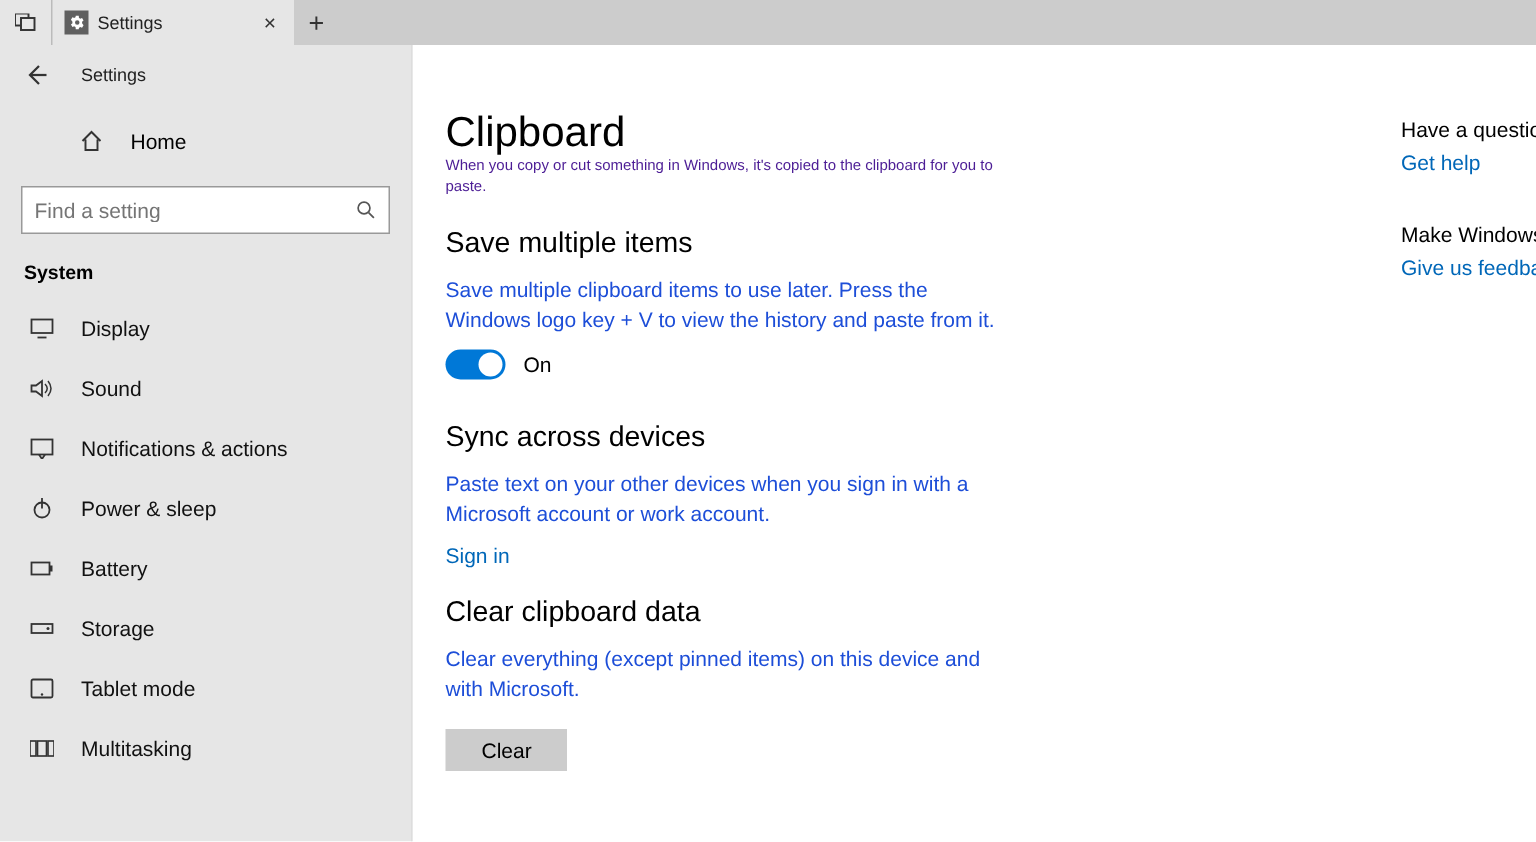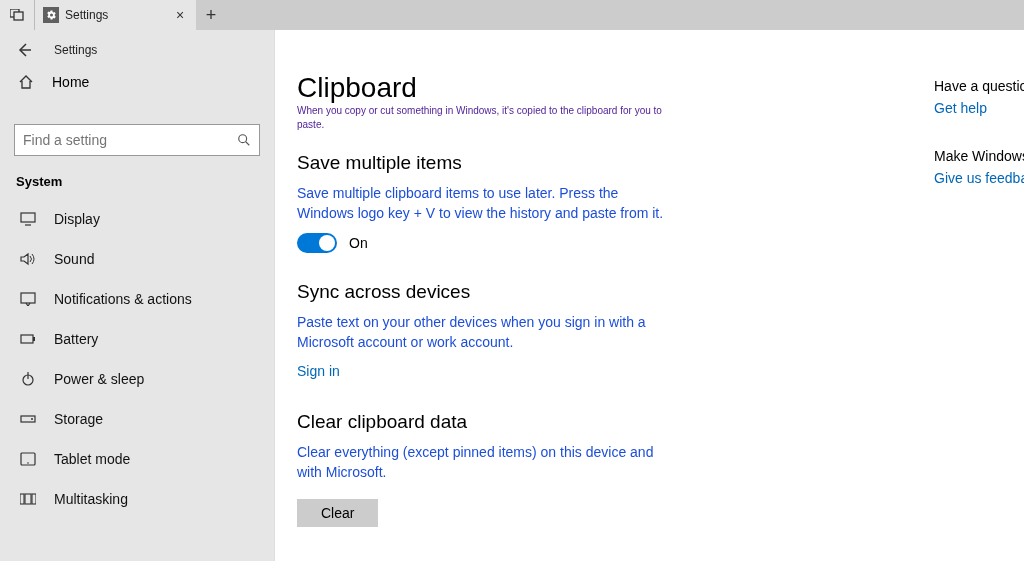--- a/index.html
+++ b/index.html
@@ -63,25 +63,27 @@
     display: flex;
     align-items: center;
     padding: 0 16px;
     gap: 22px;
   }
   .back-arrow { font-size: 16px; color: #333; }
   .header-title { font-size: 12px; color: #222; }
 
   .home-row {
     display: flex;
+    align-items: center;
     height: 40px;
     padding: 0 18px;
     gap: 18px;
     font-size: 14px;
     margin-top: 4px;
+    margin-left: 35px;
   }
   .home-row .icon { width: 16px; text-align: center; }
 
   .search-box {
     margin: 10px 14px 12px 14px;
     height: 32px;
     border: 1px solid #999;
     background: #fff;
     display: flex;
     align-items: center;
@@ -171,21 +173,21 @@
     width: 16px; height: 16px;
     border-radius: 50%;
     background: #fff;
   }
   .toggle-label { font-size: 14px; }
 
   .link {
     color: #0067b8;
     font-size: 14px;
     cursor: pointer;
-    margin-bottom: 24px;
+    margin-bottom: 12px;
     display: inline-block;
   }
 
   .clear-btn {
     background: #ccc;
     border: none;
     font-size: 14px;
     padding: 6px 24px;
     margin-top: 6px;
     text-align: right;
@@ -284,35 +286,35 @@
       <span class="icon">
           <svg width="16" height="14" viewBox="0 0 16 14">
             <rect x="1" y="1" width="14" height="10" fill="none" stroke="#333" stroke-width="1.2"></rect>
             <path d="M6 11 L8 14 L10 11" fill="none" stroke="#333" stroke-width="1.2"></path>
           </svg>
         </span>
       <span>Notifications &amp; actions</span>
     </div>
     <div class="nav-item">
       <span class="icon">
+          <svg width="16" height="16" viewBox="0 0 16 16">
+            <circle cx="8" cy="9" r="5" fill="none" stroke="#333" stroke-width="1.2"></circle>
+            <line x1="8" y1="1" x2="8" y2="8" stroke="#333" stroke-width="1.2"></line>
+          </svg>
+        </span>
+      <span>Power &amp; sleep</span>
+    </div>
+    <div class="nav-item">
+      <span class="icon">
           <svg width="16" height="12" viewBox="0 0 16 12">
             <rect x="1" y="2" width="12" height="8" fill="none" stroke="#333" stroke-width="1.2"></rect>
             <rect x="13" y="4" width="2" height="4" fill="#333"></rect>
           </svg>
         </span>
       <span>Battery</span>
-    </div>
-    <div class="nav-item">
-      <span class="icon">
-          <svg width="16" height="16" viewBox="0 0 16 16">
-            <circle cx="8" cy="9" r="5" fill="none" stroke="#333" stroke-width="1.2"></circle>
-            <line x1="8" y1="1" x2="8" y2="8" stroke="#333" stroke-width="1.2"></line>
-          </svg>
-        </span>
-      <span>Power &amp; sleep</span>
     </div>
     <div class="nav-item">
       <span class="icon">
           <svg width="16" height="12" viewBox="0 0 16 12">
             <rect x="1" y="3" width="14" height="6" fill="none" stroke="#333" stroke-width="1.2"></rect>
             <circle cx="12" cy="6" r="1" fill="#333"></circle>
           </svg>
         </span>
       <span>Storage</span>
     </div>

